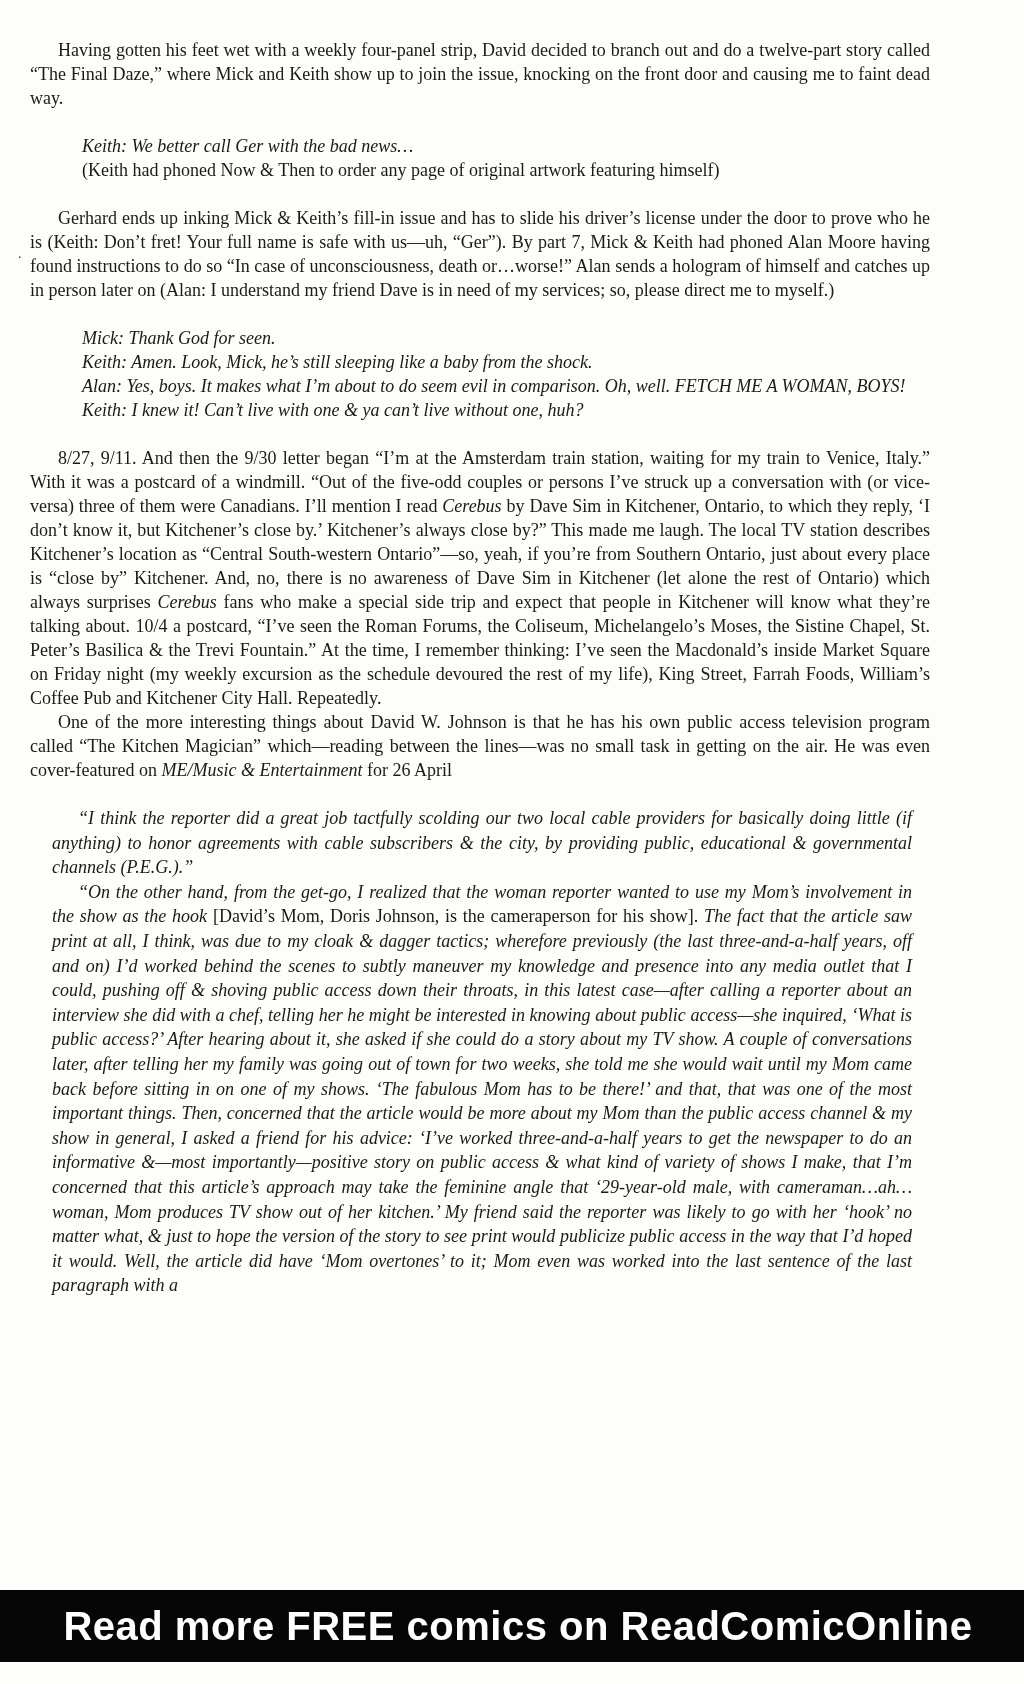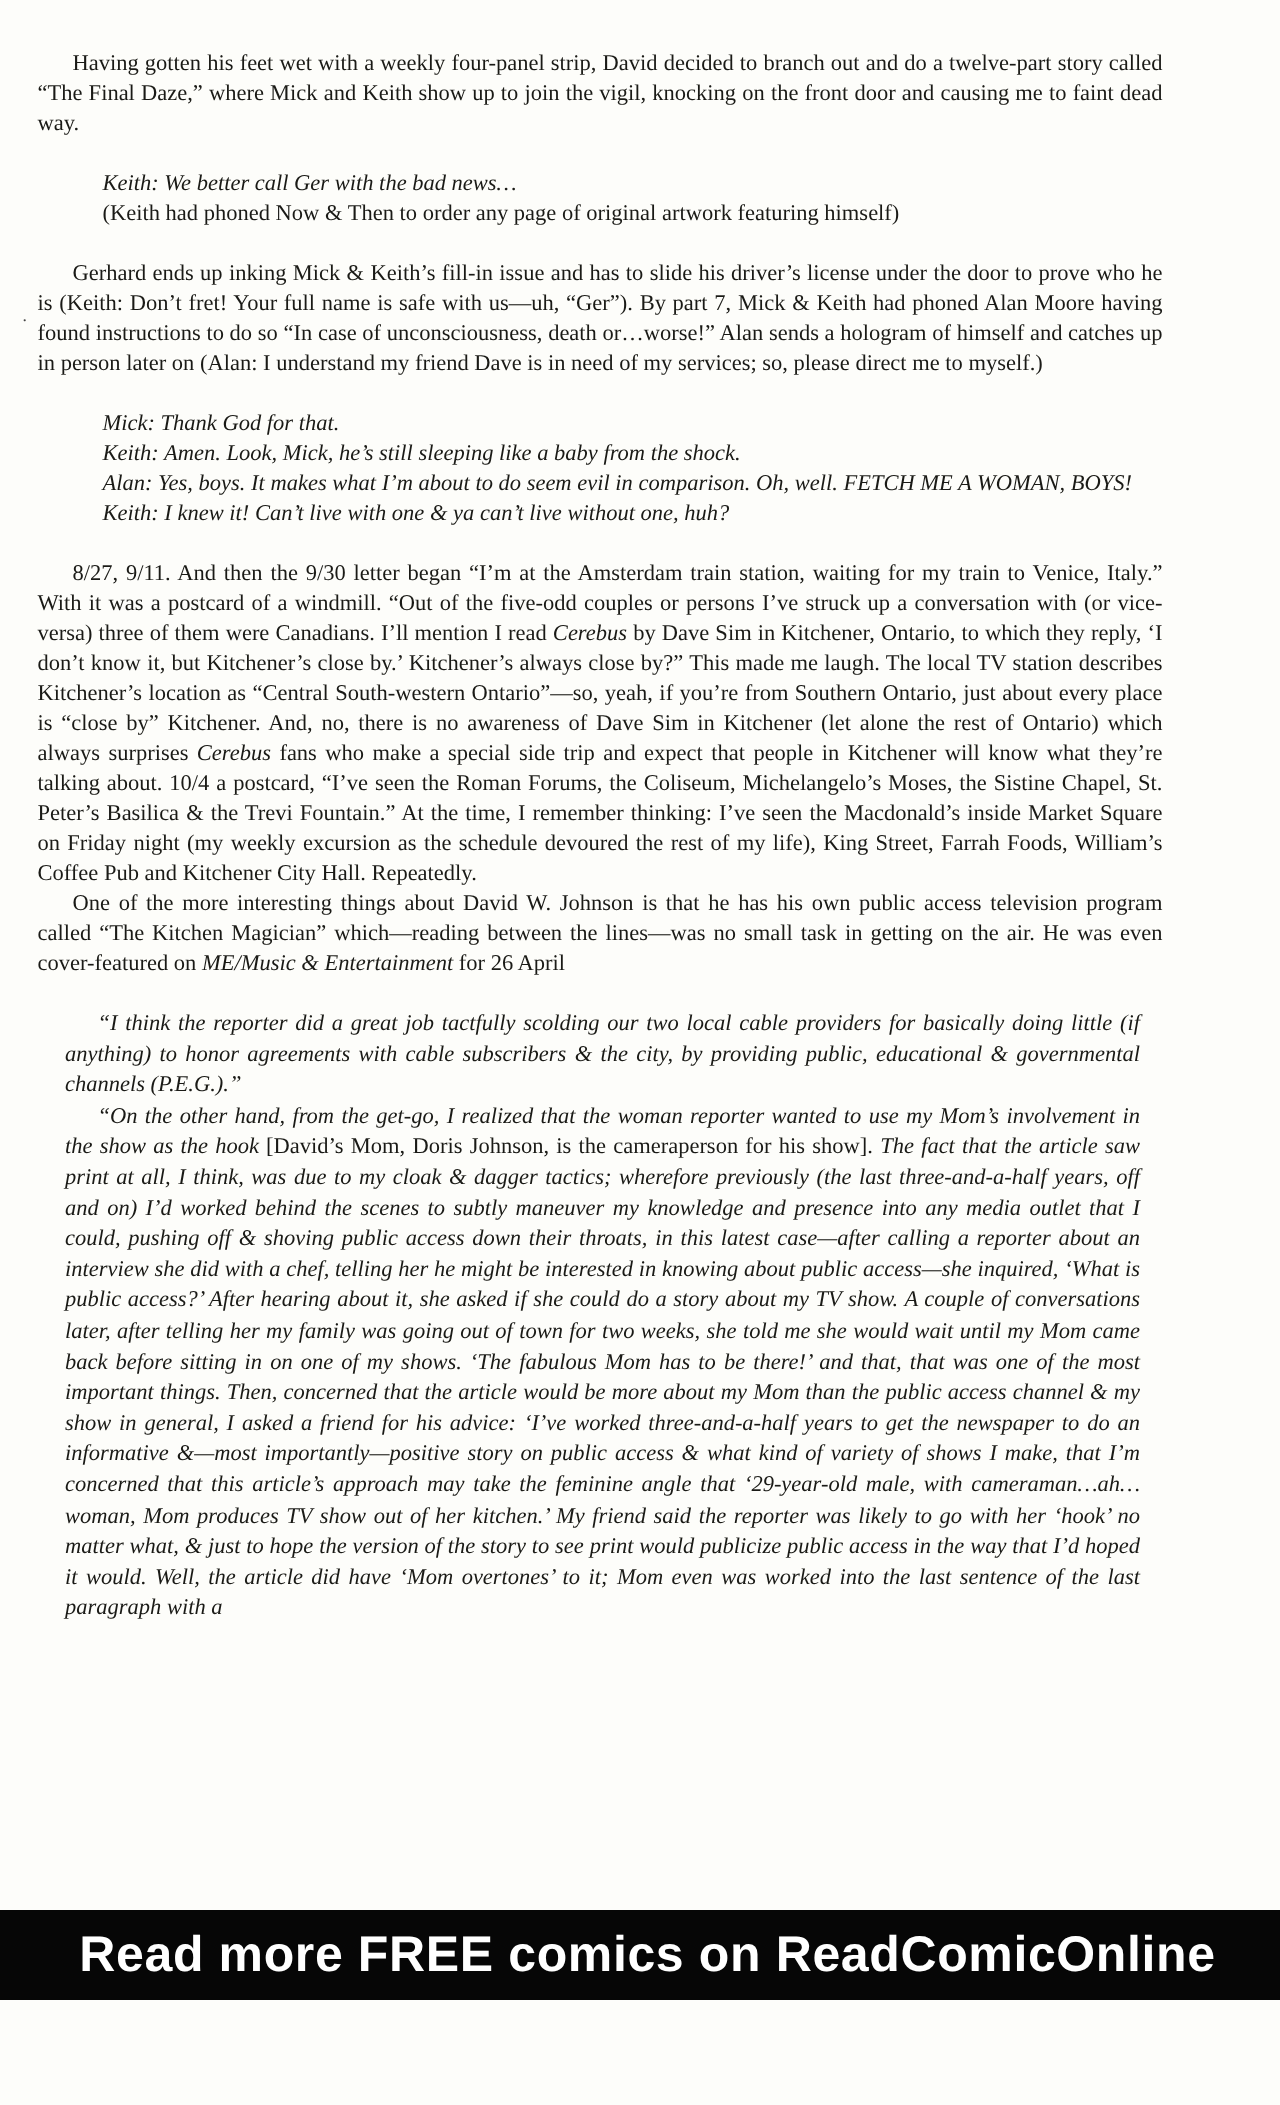--- a/index.html
+++ b/index.html
@@ -45,21 +45,21 @@
   .stray-dot {
     position: absolute;
     left: 18px;
     top: 246px;
     font-size: 14px;
     color: #444;
   }
   .banner {
     position: absolute;
     left: 0;
-    top: 1528px;
+    top: 1590px;
     width: 1024px;
     height: 72px;
     background: #060606;
     display: flex;
     align-items: center;
     justify-content: center;
     cursor: pointer;
     padding-left: 12px;
   }
   .banner-text {
@@ -73,31 +73,31 @@
 </style>
 </head>
 <body>
 
 <div class="page">
 
   <span class="stray-dot">.</span>
 
   <div class="text-col">
 
-    <p class="para">Having gotten his feet wet with a weekly four-panel strip, David decided to branch out and do a twelve-part story called “The Final Daze,” where Mick and Keith show up to join the vigil, knocking on the front door and causing me to faint dead way.</p>
+    <p class="para">Having gotten his feet wet with a weekly four-panel strip, David decided to branch out and do a twelve-part story called “The Final Daze,” where Mick and Keith show up to join the issue, knocking on the front door and causing me to faint dead way.</p>
 
     <div class="dialogue">
       <p class="dline italic">Keith:  We better call Ger with the bad news…</p>
       <p class="dline">(Keith had phoned Now &amp; Then to order any page of original artwork featuring himself)</p>
     </div>
 
     <p class="para">Gerhard ends up inking Mick &amp; Keith’s fill-in issue and has to slide his driver’s license under the door to prove who he is (Keith:  Don’t fret! Your full name is safe with us—uh, “Ger”).  By part 7, Mick &amp; Keith had phoned Alan Moore having found instructions to do so “In case of unconsciousness, death or…worse!”  Alan sends a hologram of himself and catches up in person later on  (Alan: I understand my friend Dave is in need of my services; so, please direct me to myself.)</p>
 
     <div class="dialogue">
-      <p class="dline italic">Mick:  Thank God for that.</p>
+      <p class="dline italic">Mick:  Thank God for seen.</p>
       <p class="dline italic">Keith: Amen.  Look, Mick, he’s still sleeping like a baby from the shock.</p>
       <p class="dline italic">Alan:  Yes, boys.  It makes what I’m about to do seem evil in comparison.  Oh, well.  FETCH ME A WOMAN, BOYS!</p>
       <p class="dline italic">Keith:  I knew it!  Can’t live with one &amp; ya can’t live without one, huh?</p>
     </div>
 
     <p class="para tight"><span>8/27, 9/11.  And then the 9/30 letter began “I’m at the Amsterdam train station, waiting for my train to Venice, Italy.” With it was a postcard of a windmill.  “Out of the five-odd couples or persons I’ve struck up a conversation with (or vice-versa) three of them were Canadians.  I’ll mention I read </span><span class="italic">Cerebus</span><span> by Dave Sim in Kitchener, Ontario, to which they reply, ‘I don’t know it, but Kitchener’s close by.’  Kitchener’s always close by?” This made me laugh. The local TV station describes Kitchener’s location as “Central South-western Ontario”—so, yeah, if you’re from Southern Ontario, just about every place is “close by” Kitchener.  And, no, there is no awareness of Dave Sim in Kitchener (let alone the rest of Ontario) which always surprises </span><span class="italic">Cerebus</span><span> fans who make a special side trip and expect that people in Kitchener will know what they’re talking about. 10/4 a postcard, “I’ve seen the Roman Forums, the Coliseum, Michelangelo’s Moses, the Sistine Chapel, St. Peter’s Basilica &amp; the Trevi Fountain.”  At the time, I remember thinking: I’ve seen the Macdonald’s inside Market Square on Friday night (my weekly excursion as the schedule devoured the rest of my life), King Street, Farrah Foods, William’s Coffee Pub and Kitchener City Hall. Repeatedly.</span></p>
 
     <p class="para"><span>One of the more interesting things about David W. Johnson is that he has his own public access television program called “The Kitchen Magician” which—reading between the lines—was no small task in getting on the air.  He was even cover-featured on </span><span class="italic">ME/Music &amp; Entertainment</span><span> for 26 April</span></p>
 
     <div class="quote">

